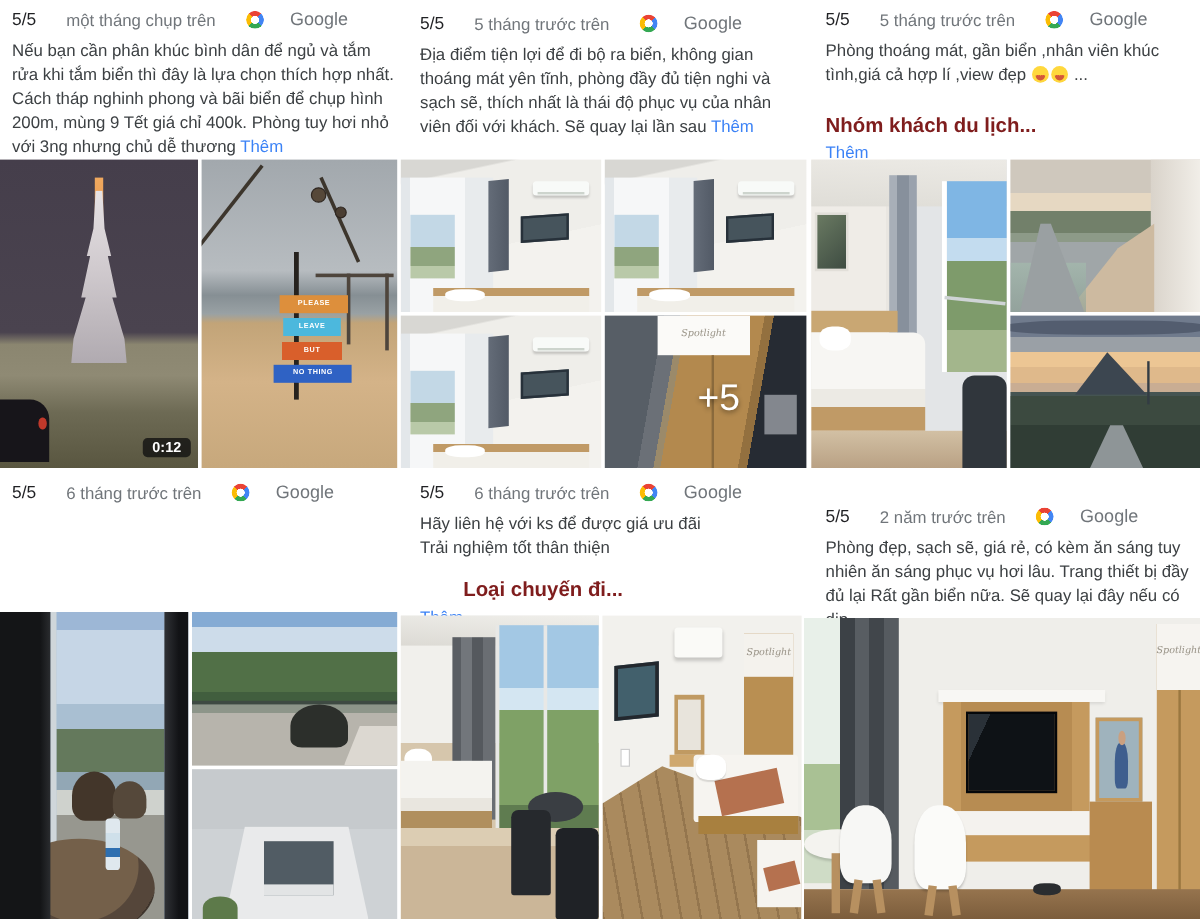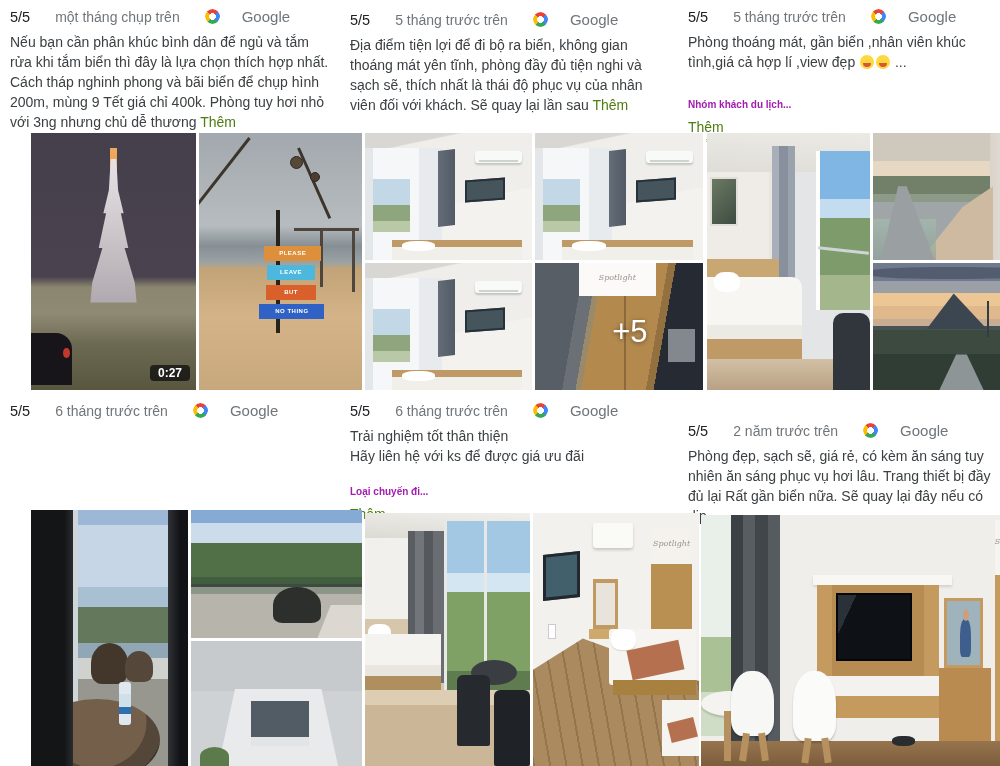--- a/index.html
+++ b/index.html
@@ -14,33 +14,33 @@
   .rating { color:#202124; font-size:14.5px; }
   .time   { color:#70757a; font-size:14px; }
   .gword  { color:#70757a; font-size:15px; margin-left:-3px; }
   .gicon { position:relative; width:15px; height:15px; border-radius:50%; flex:0 0 15px;
     background: conic-gradient(from -45deg, #ea4335 0 90deg, #4285f4 90deg 180deg,
                 #34a853 180deg 270deg, #fbbc04 270deg 360deg);
     -webkit-mask: radial-gradient(circle at 50% 50%, transparent 0 31%, #000 33%);
             mask: radial-gradient(circle at 50% 50%, transparent 0 31%, #000 33%); }
   .gicon::after { content:""; position:absolute; right:0; top:38%; width:48%; height:24%; background:#4285f4; }
   .rbody { margin-top:7px; font-size:14px; line-height:20px; color:#3c4043; }
-  .more { color:#4d7c0f; cursor:pointer; text-decoration:none; }
+  .more { color:#3b82f6; cursor:pointer; text-decoration:none; }
   .more-block { display:block; margin-top:2px; }
-  .tag { font-weight:700; color:#a21caf; font-size:10px; }
+  .tag { font-weight:700; color:#7f1d1d; font-size:17px; }
   .more-clip { height:5px; overflow:hidden; opacity:.65; font-size:14px; line-height:14px; }
   .emoji { position:relative; display:inline-block; width:14px; height:14px; margin:0 1px;
     vertical-align:-2px; border-radius:50%;
     background: radial-gradient(circle at 50% 38%, #ffd83d 0 68%, #f0b32b 100%); }
   .emoji::before { content:"\2665 \2665"; position:absolute; top:0px; left:0; right:0;
     text-align:center; font-size:6px; letter-spacing:0; color:#e2443b; }
   .emoji::after { content:""; position:absolute; left:3px; right:3px; bottom:2px; height:4px;
     border-radius:0 0 7px 7px; background:#d3583a; }
   
-  .ph { position:absolute; overflow:hidden; background:#e6e6e6;margin-left:31px; }
+  .ph { position:absolute; overflow:hidden; background:#e6e6e6; }
   .ph div, .ph span { position:absolute; }
   .dur { right:6px; bottom:9px; background:rgba(15,15,15,.78); color:#fff; font-weight:700;
     font-size:12px; padding:1px 8px; border-radius:4px; }
   .plus5 { left:46%; top:40%; color:#fff; font-size:31px; text-shadow:0 1px 4px rgba(0,0,0,.45); }
   .sign { color:#fff; font-size:6px; font-weight:700; text-align:center; line-height:15px;
     overflow:hidden; letter-spacing:.5px; }
   .script-logo { font-family:"DejaVu Serif", serif; font-style:italic; color:#9a9488;
     font-size:8px; text-align:center; width:100%; top:30%; }
 
   .p-night { background:linear-gradient(180deg,#453e4b 0%,#4a434f 56%,#8b8670 60%,#8f8a74 70%,#6d6a54 82%,#595640 100%); }
@@ -281,44 +281,44 @@
   </div>
 
   <div class="review" style="left:350px; top:402px; width:316px;">
     <div class="rhead">
       <span class="rating">5/5</span>
       <span class="time">6 tháng trước trên</span>
       <span class="gicon"></span>
       <span class="gword">Google</span>
     </div>
     <div class="rbody">
+      <div>Hãy liên hệ với ks để được giá ưu đãi</div>
       <div>Trải nghiệm tốt thân thiện</div>
-      <div>Hãy liên hệ với ks để được giá ưu đãi</div>
-      <div class="tag" style="margin-top:16px;">Loại chuyến đi...</div>
+      <div class="tag" style="margin-top:16px;margin-left:36px;">Loại chuyến đi...</div>
       <a class="more more-block">Thêm</a>
     </div>
   </div>
 
   <div class="review" style="left:688px; top:422px; width:308px;">
     <div class="rhead">
       <span class="rating">5/5</span>
       <span class="time">2 năm trước trên</span>
       <span class="gicon"></span>
       <span class="gword">Google</span>
     </div>
     <div class="rbody">
       <span>Phòng đẹp, sạch sẽ, giá rẻ, có kèm ăn sáng tuy nhiên ăn sáng phục vụ hơi lâu. Trang thiết bị đầy đủ lại Rất gần biển nữa. Sẽ quay lại đây nếu có dịp.</span>
     </div>
   </div>
 
   <div class="ph p-night" style="left:0; top:133px; width:165px; height:257px;">
     <div class="glow"></div>
     <div class="tower"></div>
     <div class="car"></div>
-    <span class="dur">0:27</span>
+    <span class="dur">0:12</span>
   </div>
 
   <div class="ph p-beach" style="left:168px; top:133px; width:163px; height:257px;">
     <div class="branch1"></div>
     <div class="branch2"></div>
     <div class="lant1"></div>
     <div class="lant2"></div>
     <div class="bar"></div>
     <div class="leg1"></div>
     <div class="leg2"></div>

